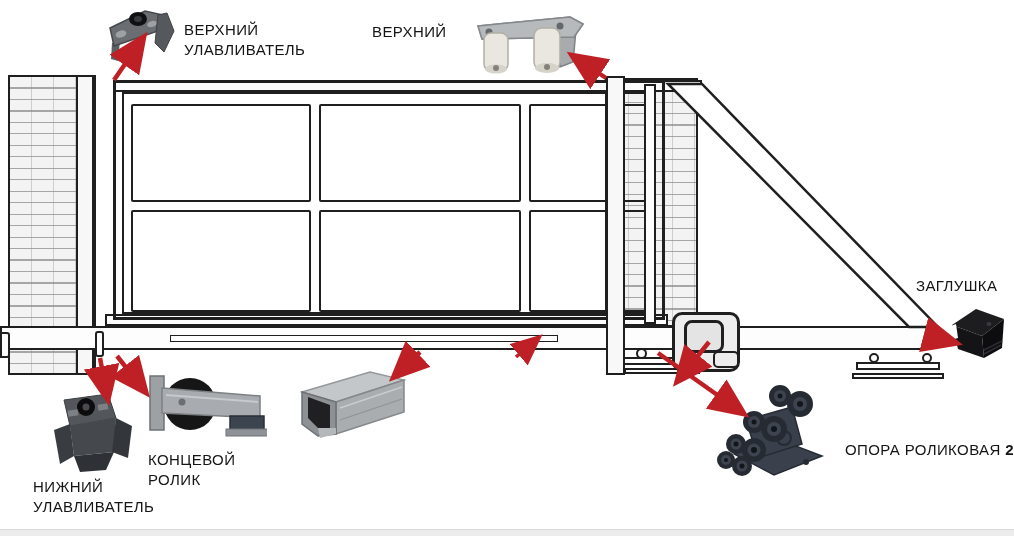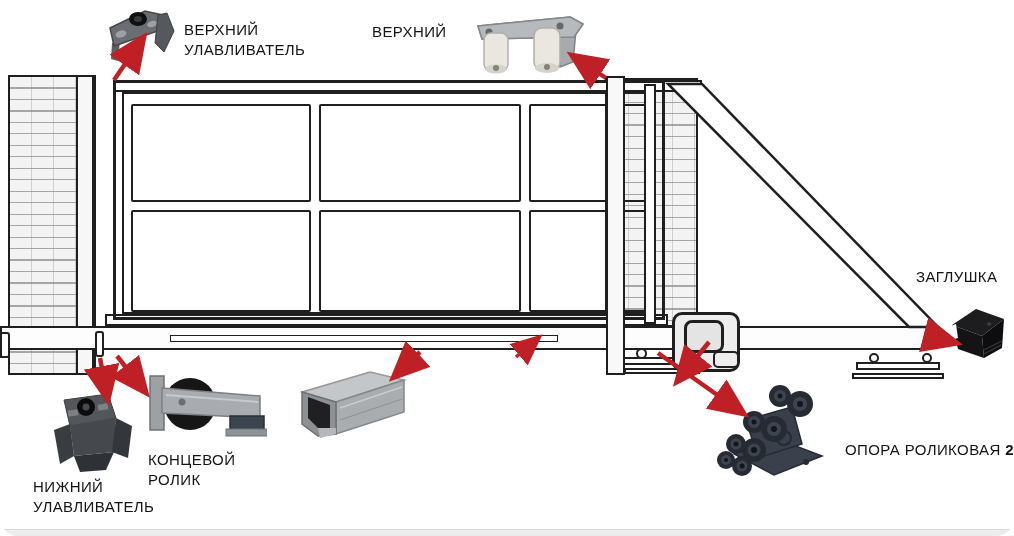--- a/index.html
+++ b/index.html
@@ -1,17 +1,17 @@
 <!DOCTYPE html>
 <html><head>
 <meta charset="utf-8">
 <style>
   html,body{margin:0;padding:0;background:#fff;}
   #canvas{position:relative;width:1014px;height:536px;background:#fff;overflow:hidden;
-          font-family:"Liberation Sans",sans-serif;border-radius:18px;}
+          font-family:"Liberation Sans",sans-serif;}
   .abs{position:absolute;box-sizing:border-box;}
   
   .brick{
     background-color:#f3f3f3;
     background-image:
       repeating-linear-gradient(to bottom, rgba(140,140,140,0) 0 10px, rgba(140,140,140,.75) 10px 11.5px),
       repeating-linear-gradient(to right, rgba(160,160,160,0) 0 21px, rgba(160,160,160,.45) 21px 22px);
     border:2px solid #1f1f1f;
   }
   .frame{border:2.5px solid #1f1f1f;background:transparent;}
@@ -191,21 +191,21 @@
     </g>
   </svg>
 
   <div class="label" style="left:184px;top:20px;z-index:10;">
     <div>ВЕРХНИЙ</div>
     <div>УЛАВЛИВАТЕЛЬ</div>
   </div>
   <div class="label" style="left:372px;top:22px;z-index:10;">
     <div>ВЕРХНИЙ</div>
   </div>
-  <div class="label" style="left:916px;top:267px;z-index:10;">
+  <div class="label" style="left:916px;top:276px;z-index:10;">
     <div>ЗАГЛУШКА</div>
   </div>
   <div class="label" style="left:33px;top:477px;z-index:10;">
     <div>НИЖНИЙ</div>
     <div>УЛАВЛИВАТЕЛЬ</div>
   </div>
   <div class="label" style="left:148px;top:450px;z-index:10;">
     <div>КОНЦЕВОЙ</div>
     <div>РОЛИК</div>
   </div>

